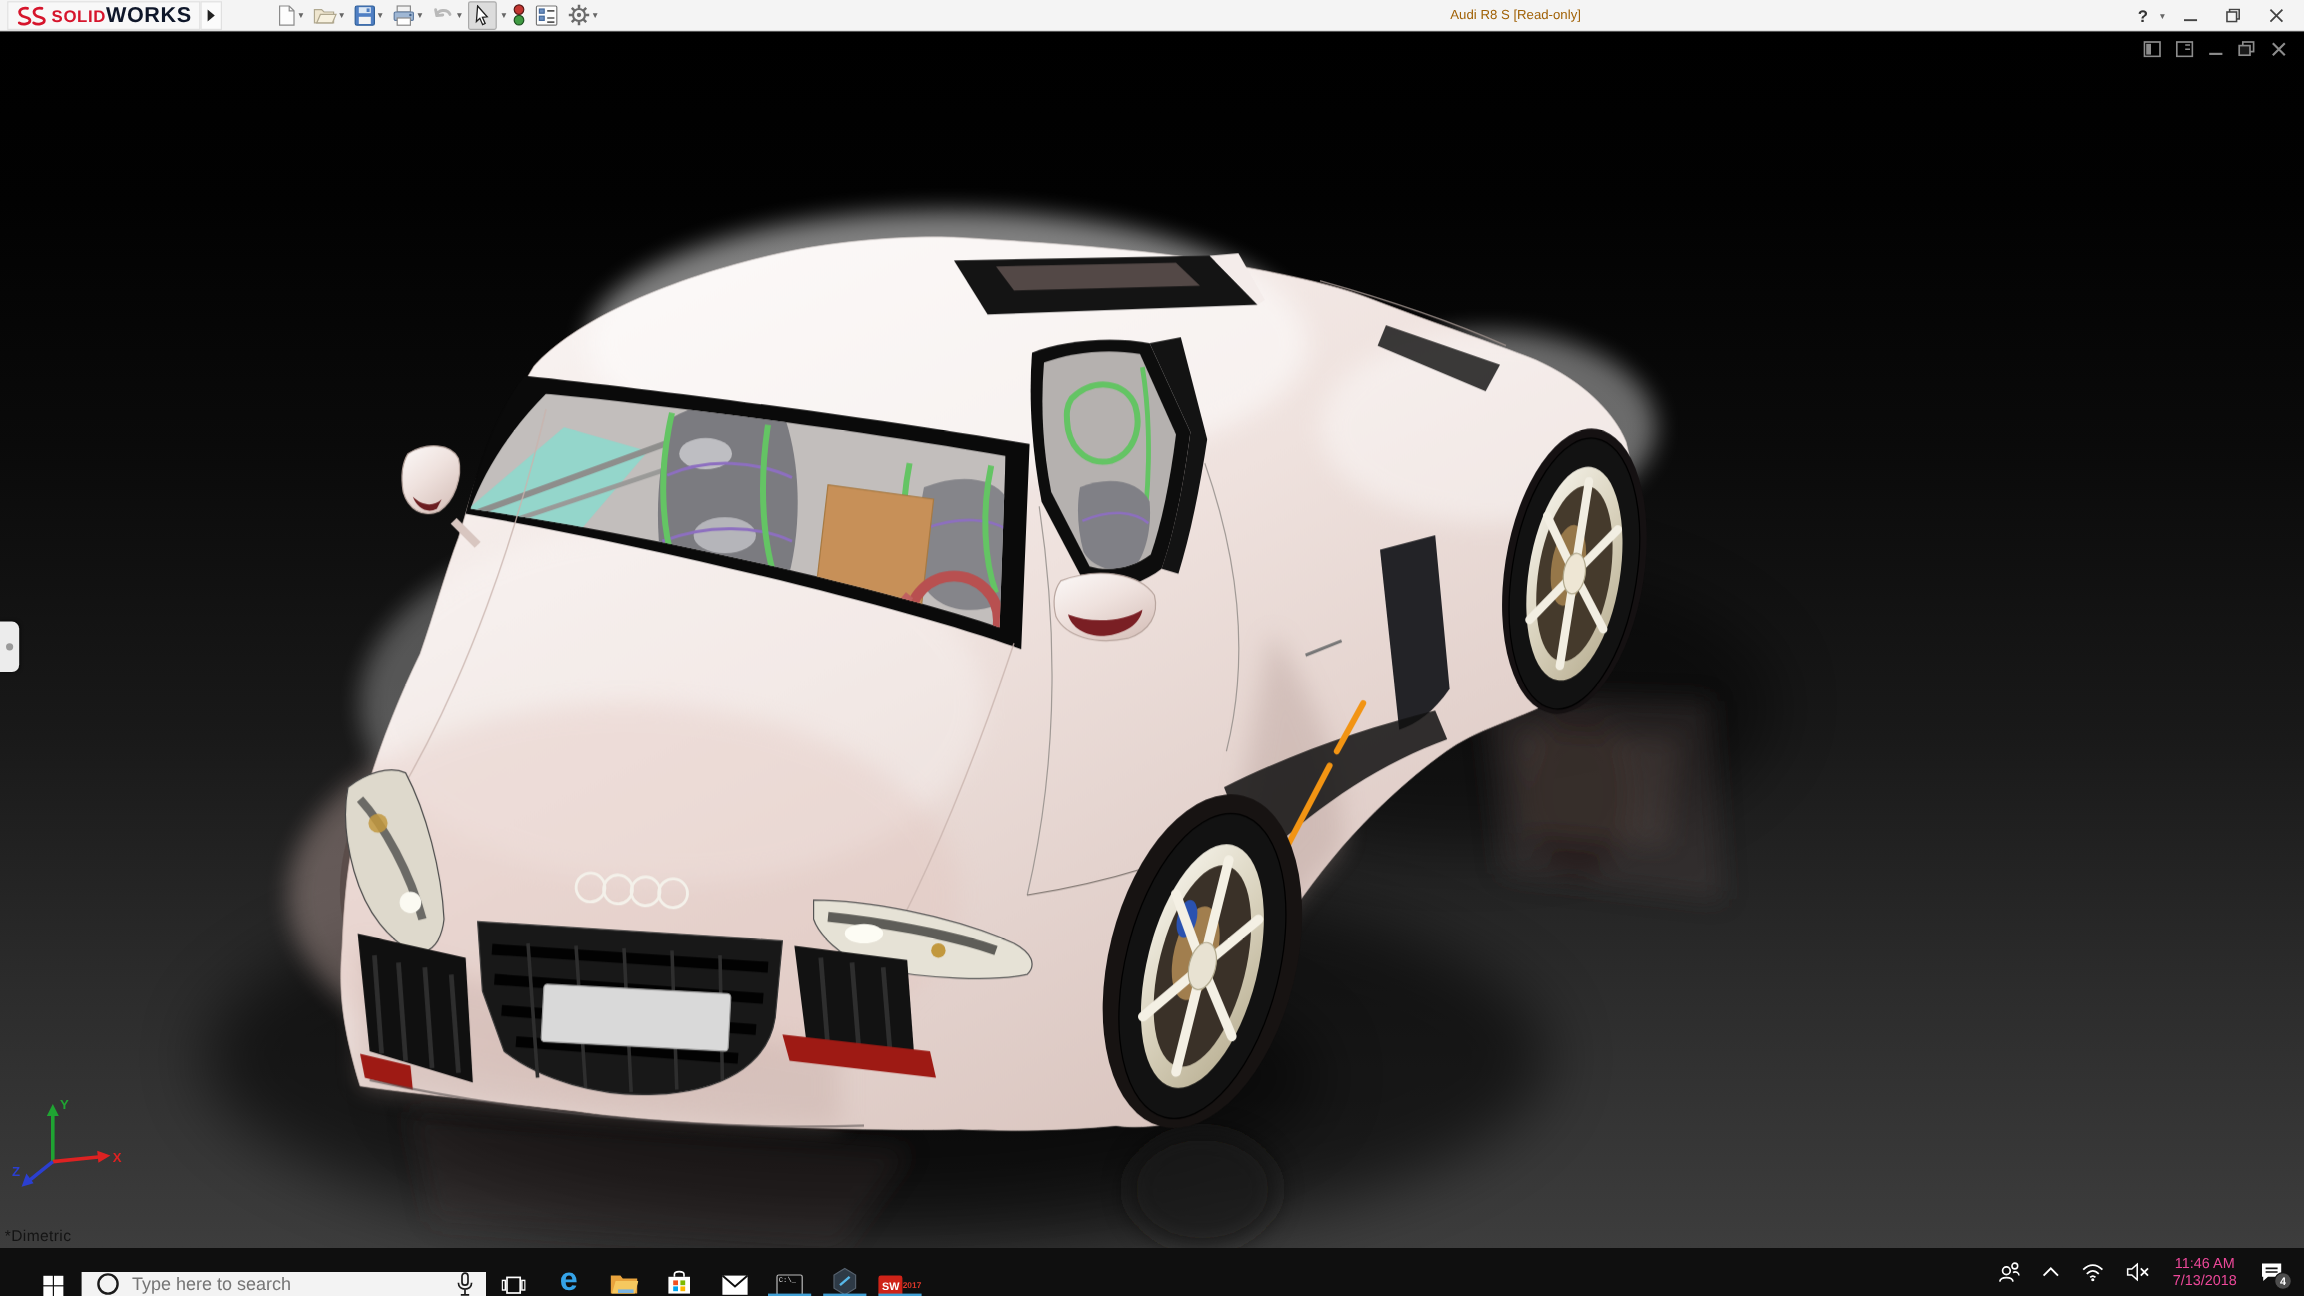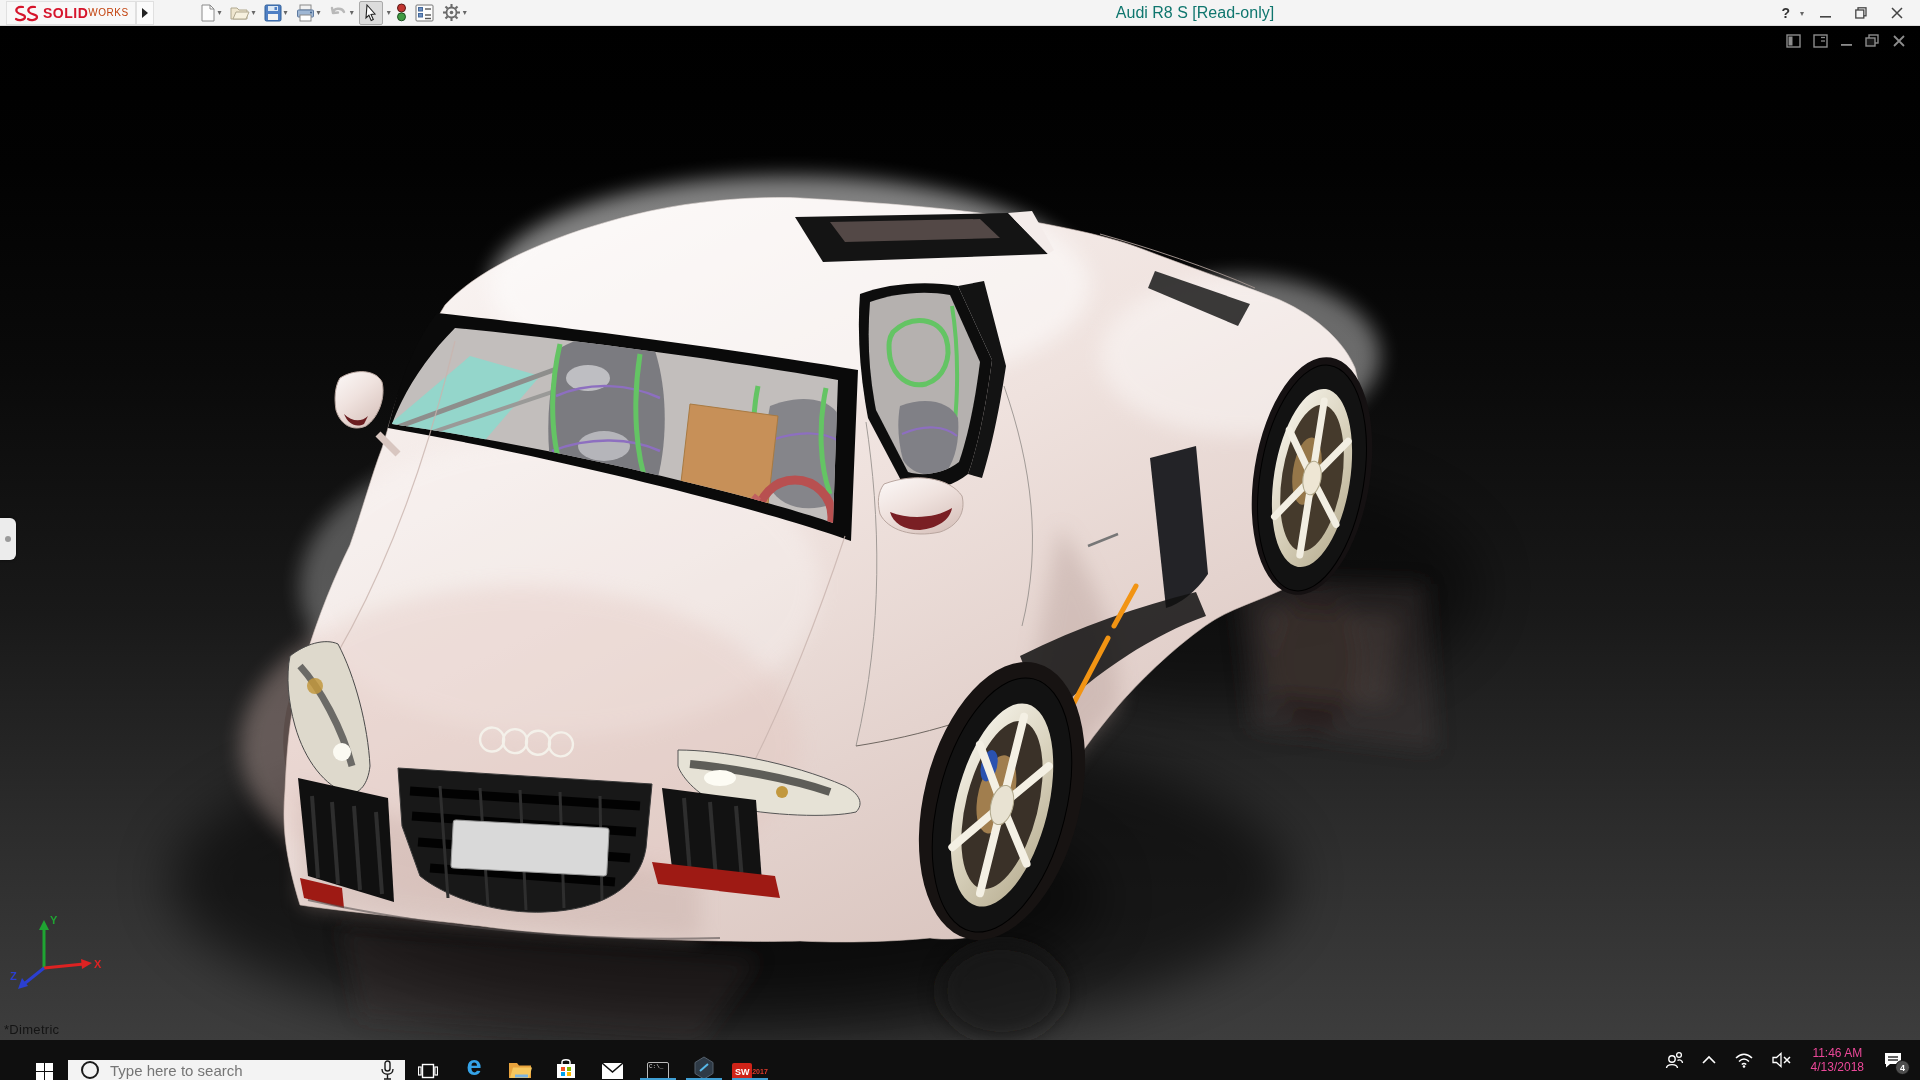--- a/index.html
+++ b/index.html
@@ -7,29 +7,29 @@
               font-family:"Liberation Sans", sans-serif; }
   .app { position:relative; width:1920px; height:1080px; }
 
   
   .titlebar { position:absolute; top:0; left:0; width:1920px; height:26px;
               background:#f4f4f4; border-bottom:1px solid #dcdcdc;
               display:flex; align-items:center; z-index:30; }
   .logo-box { display:flex; align-items:center; height:24px; margin-left:6px;
               padding:0 6px; border:1px solid #e0e0e0; background:#f8f8f8;text-align:right; }
   .brand-bold { font-weight:bold; font-size:14px; color:#d6152c; letter-spacing:.5px; margin-left:4px;}
-  .brand-light { font-weight:normal; font-size:10px; color:#c2410c; letter-spacing:.5px; }
+  .brand-light { font-weight:bold; font-size:18px; color:#0f172a; letter-spacing:.5px; }
   .flyout { width:18px; height:24px; border:1px solid #e0e0e0; display:flex;
             align-items:center; justify-content:center; background:#fbfbfb; }
   .toolbar { display:flex; align-items:center; margin-left:42px; gap:2px; }
   .tb-btn { display:flex; align-items:center; padding:2px 3px; border-radius:2px; }
   .tb-btn.pressed { background:#dcdcdc; border:1px solid #aaaaaa; }
   .dd { font-size:8px; color:#666; margin-left:2px; }
-  .win-title { position:absolute; left:1195px; transform:translateX(-50%);
-               font-size:16px; color:#0f766e; white-space:nowrap; }
+  .win-title { position:absolute; left:1263px; transform:translateX(-50%);
+               font-size:11px; color:#a16207; white-space:nowrap; }
   .win-btns { position:absolute; right:8px; top:0; height:26px; display:flex;
               align-items:center; gap:6px; }
   .help-q { font-size:14px; color:#333; font-weight:bold; padding:0 2px; }
   .cap-btn { width:30px; height:24px; display:flex; align-items:center; justify-content:center; }
 
   
   .viewport { position:absolute; top:26px; left:0; width:1920px; height:1014px;
               background:linear-gradient(180deg,#000 0%,#020202 14%,#0a0a0a 34%,
                          #191919 58%,#2c2c2c 79%,#3d3d3d 100%); overflow:hidden; }
   .scene { position:absolute; top:0; left:0; }
@@ -579,21 +579,21 @@
         </svg>
       </div>
       <div class="tray-item">
         <svg width="20" height="16" viewBox="0 0 20 16">
           <path d="M1,5.5 L4.5,5.5 L9,1.5 L9,14.5 L4.5,10.5 L1,10.5 Z" fill="none" stroke="#fff" stroke-width="1.3"></path>
           <path d="M12,5 L18,11 M18,5 L12,11" stroke="#fff" stroke-width="1.5"></path>
         </svg>
       </div>
       <div class="clock">
         <div>11:46 AM</div>
-        <div>4/13/2018</div>
+        <div>7/13/2018</div>
       </div>
       <div class="tray-item" style="width:34px">
         <svg width="20" height="18" viewBox="0 0 20 18">
           <path d="M2,2 L18,2 L18,13 L7,13 L3,16.5 L3,13 L2,13 Z" fill="#fff"></path>
           <line x1="5" y1="6" x2="15" y2="6" stroke="#0f0f0f" stroke-width="1.3"></line>
           <line x1="5" y1="9" x2="15" y2="9" stroke="#0f0f0f" stroke-width="1.3"></line>
         </svg>
         <div class="badge">4</div>
       </div>
     </div>

